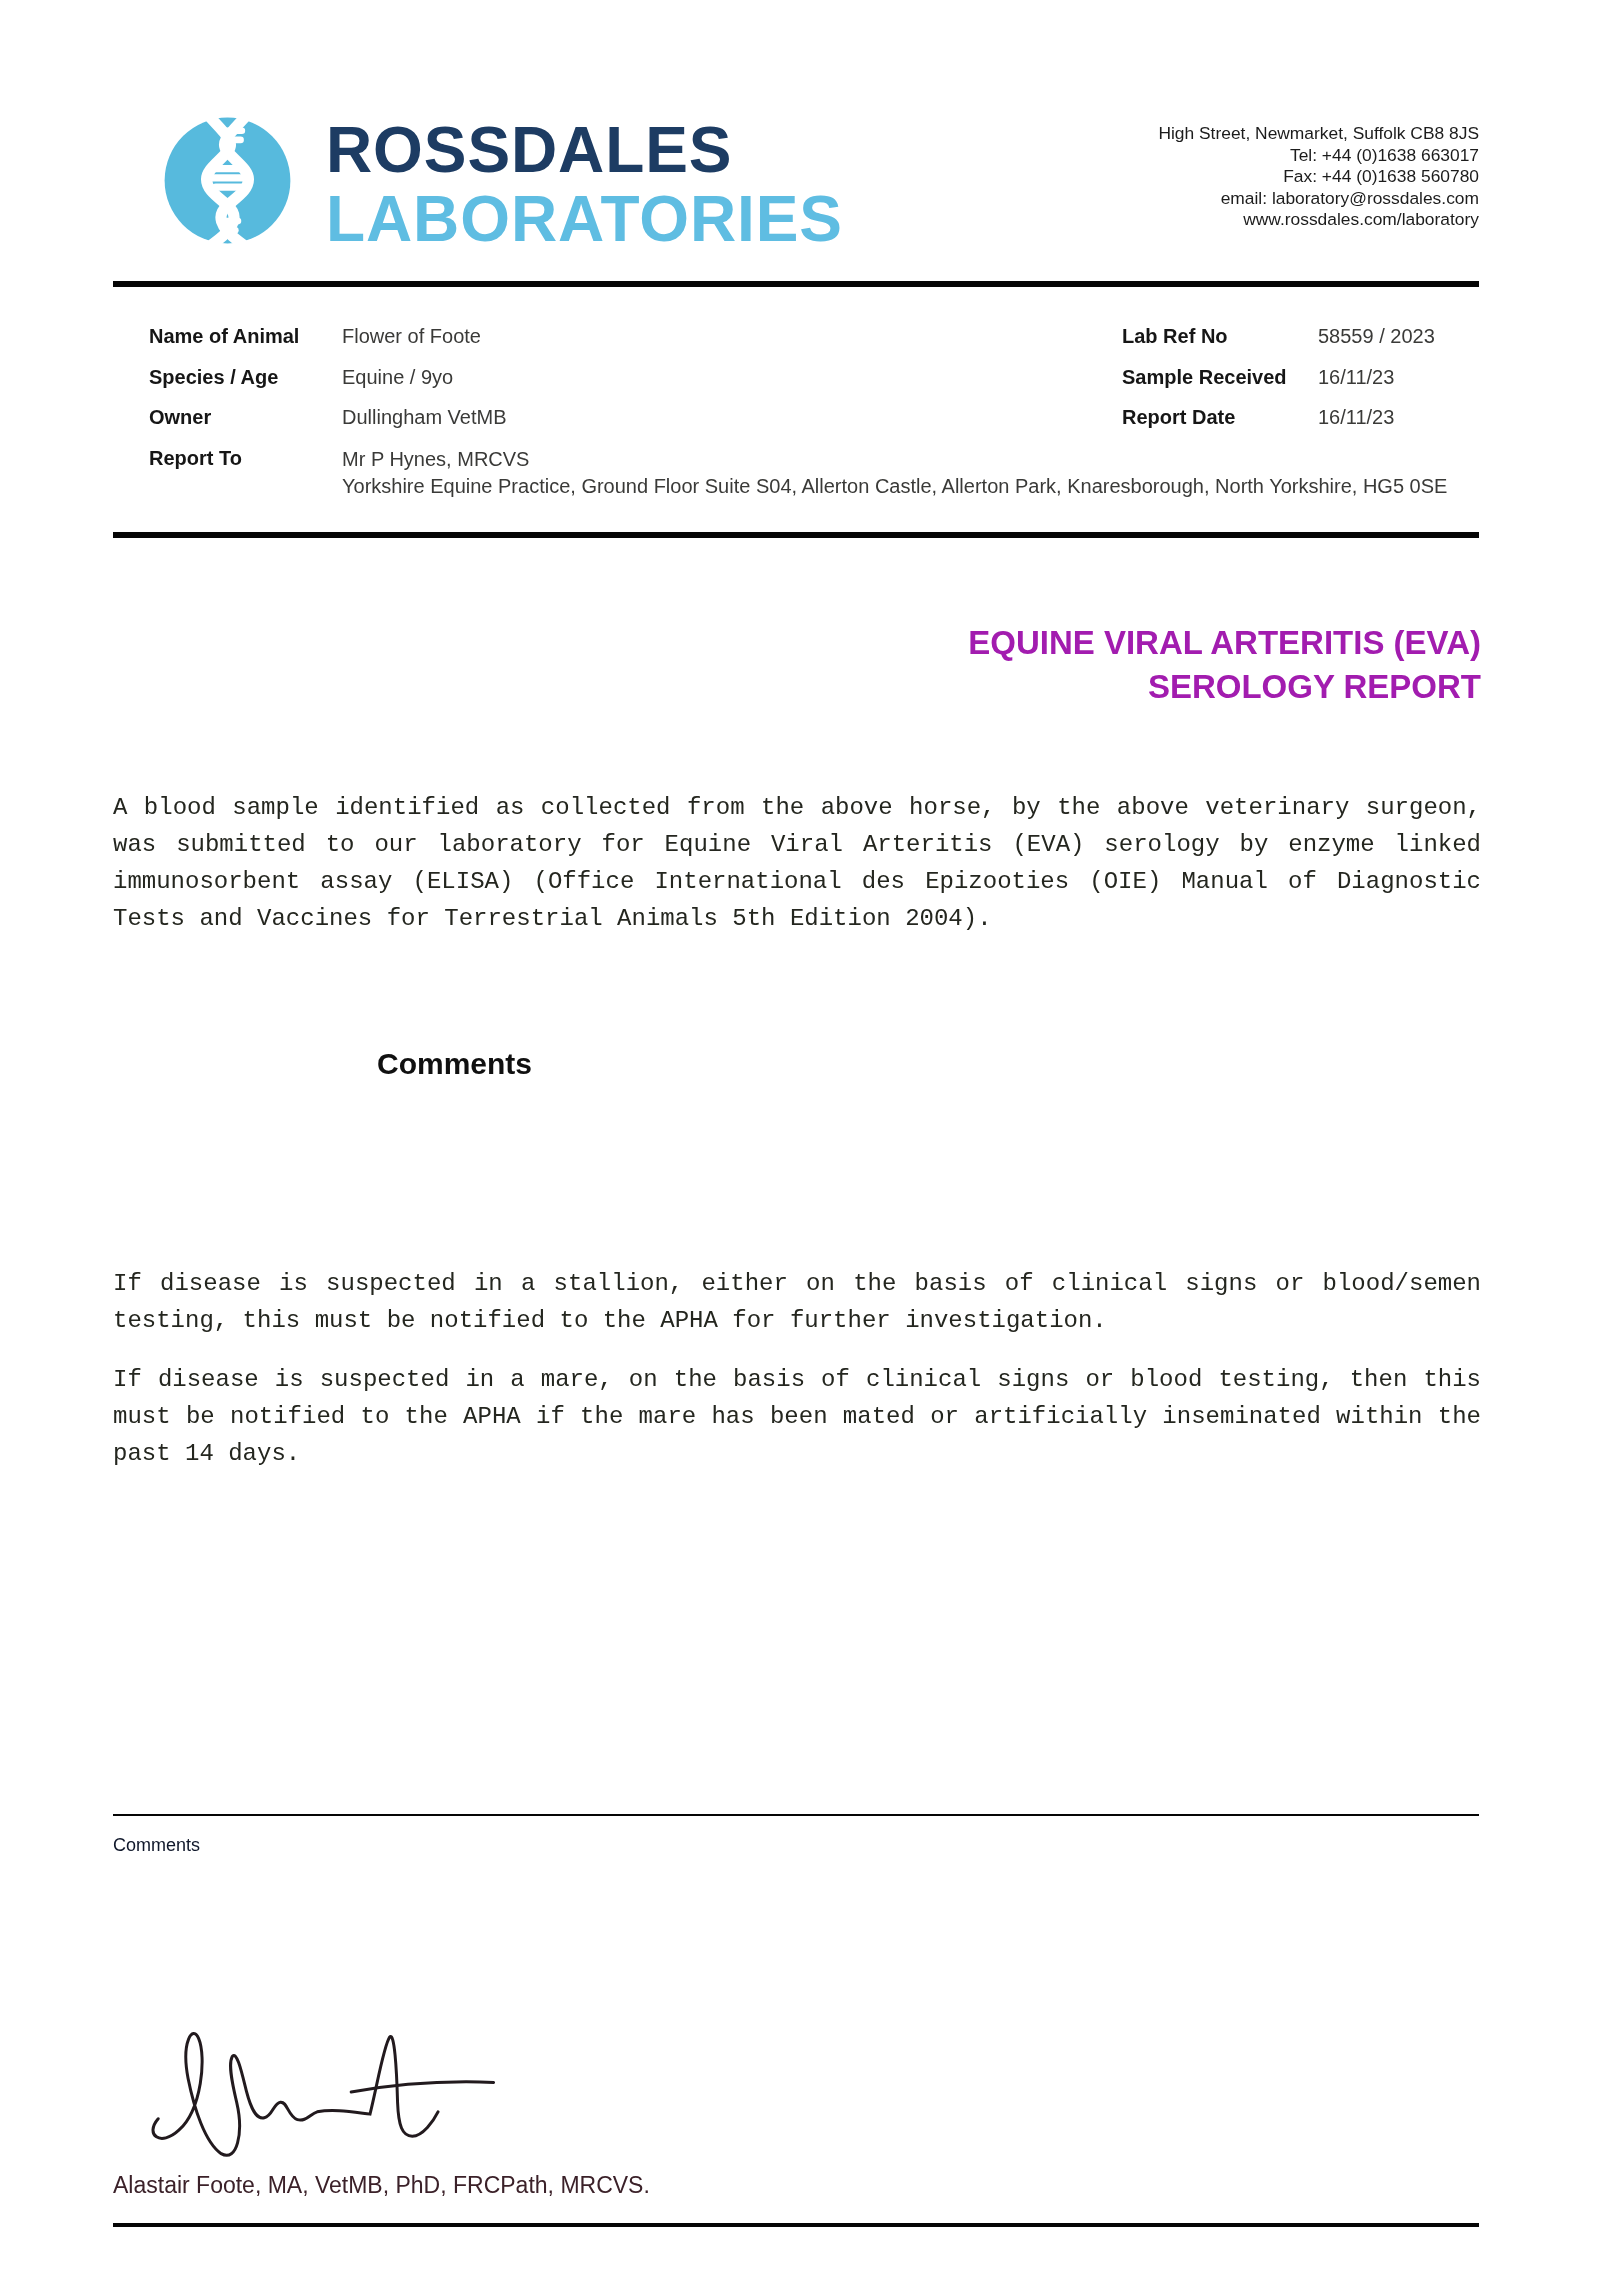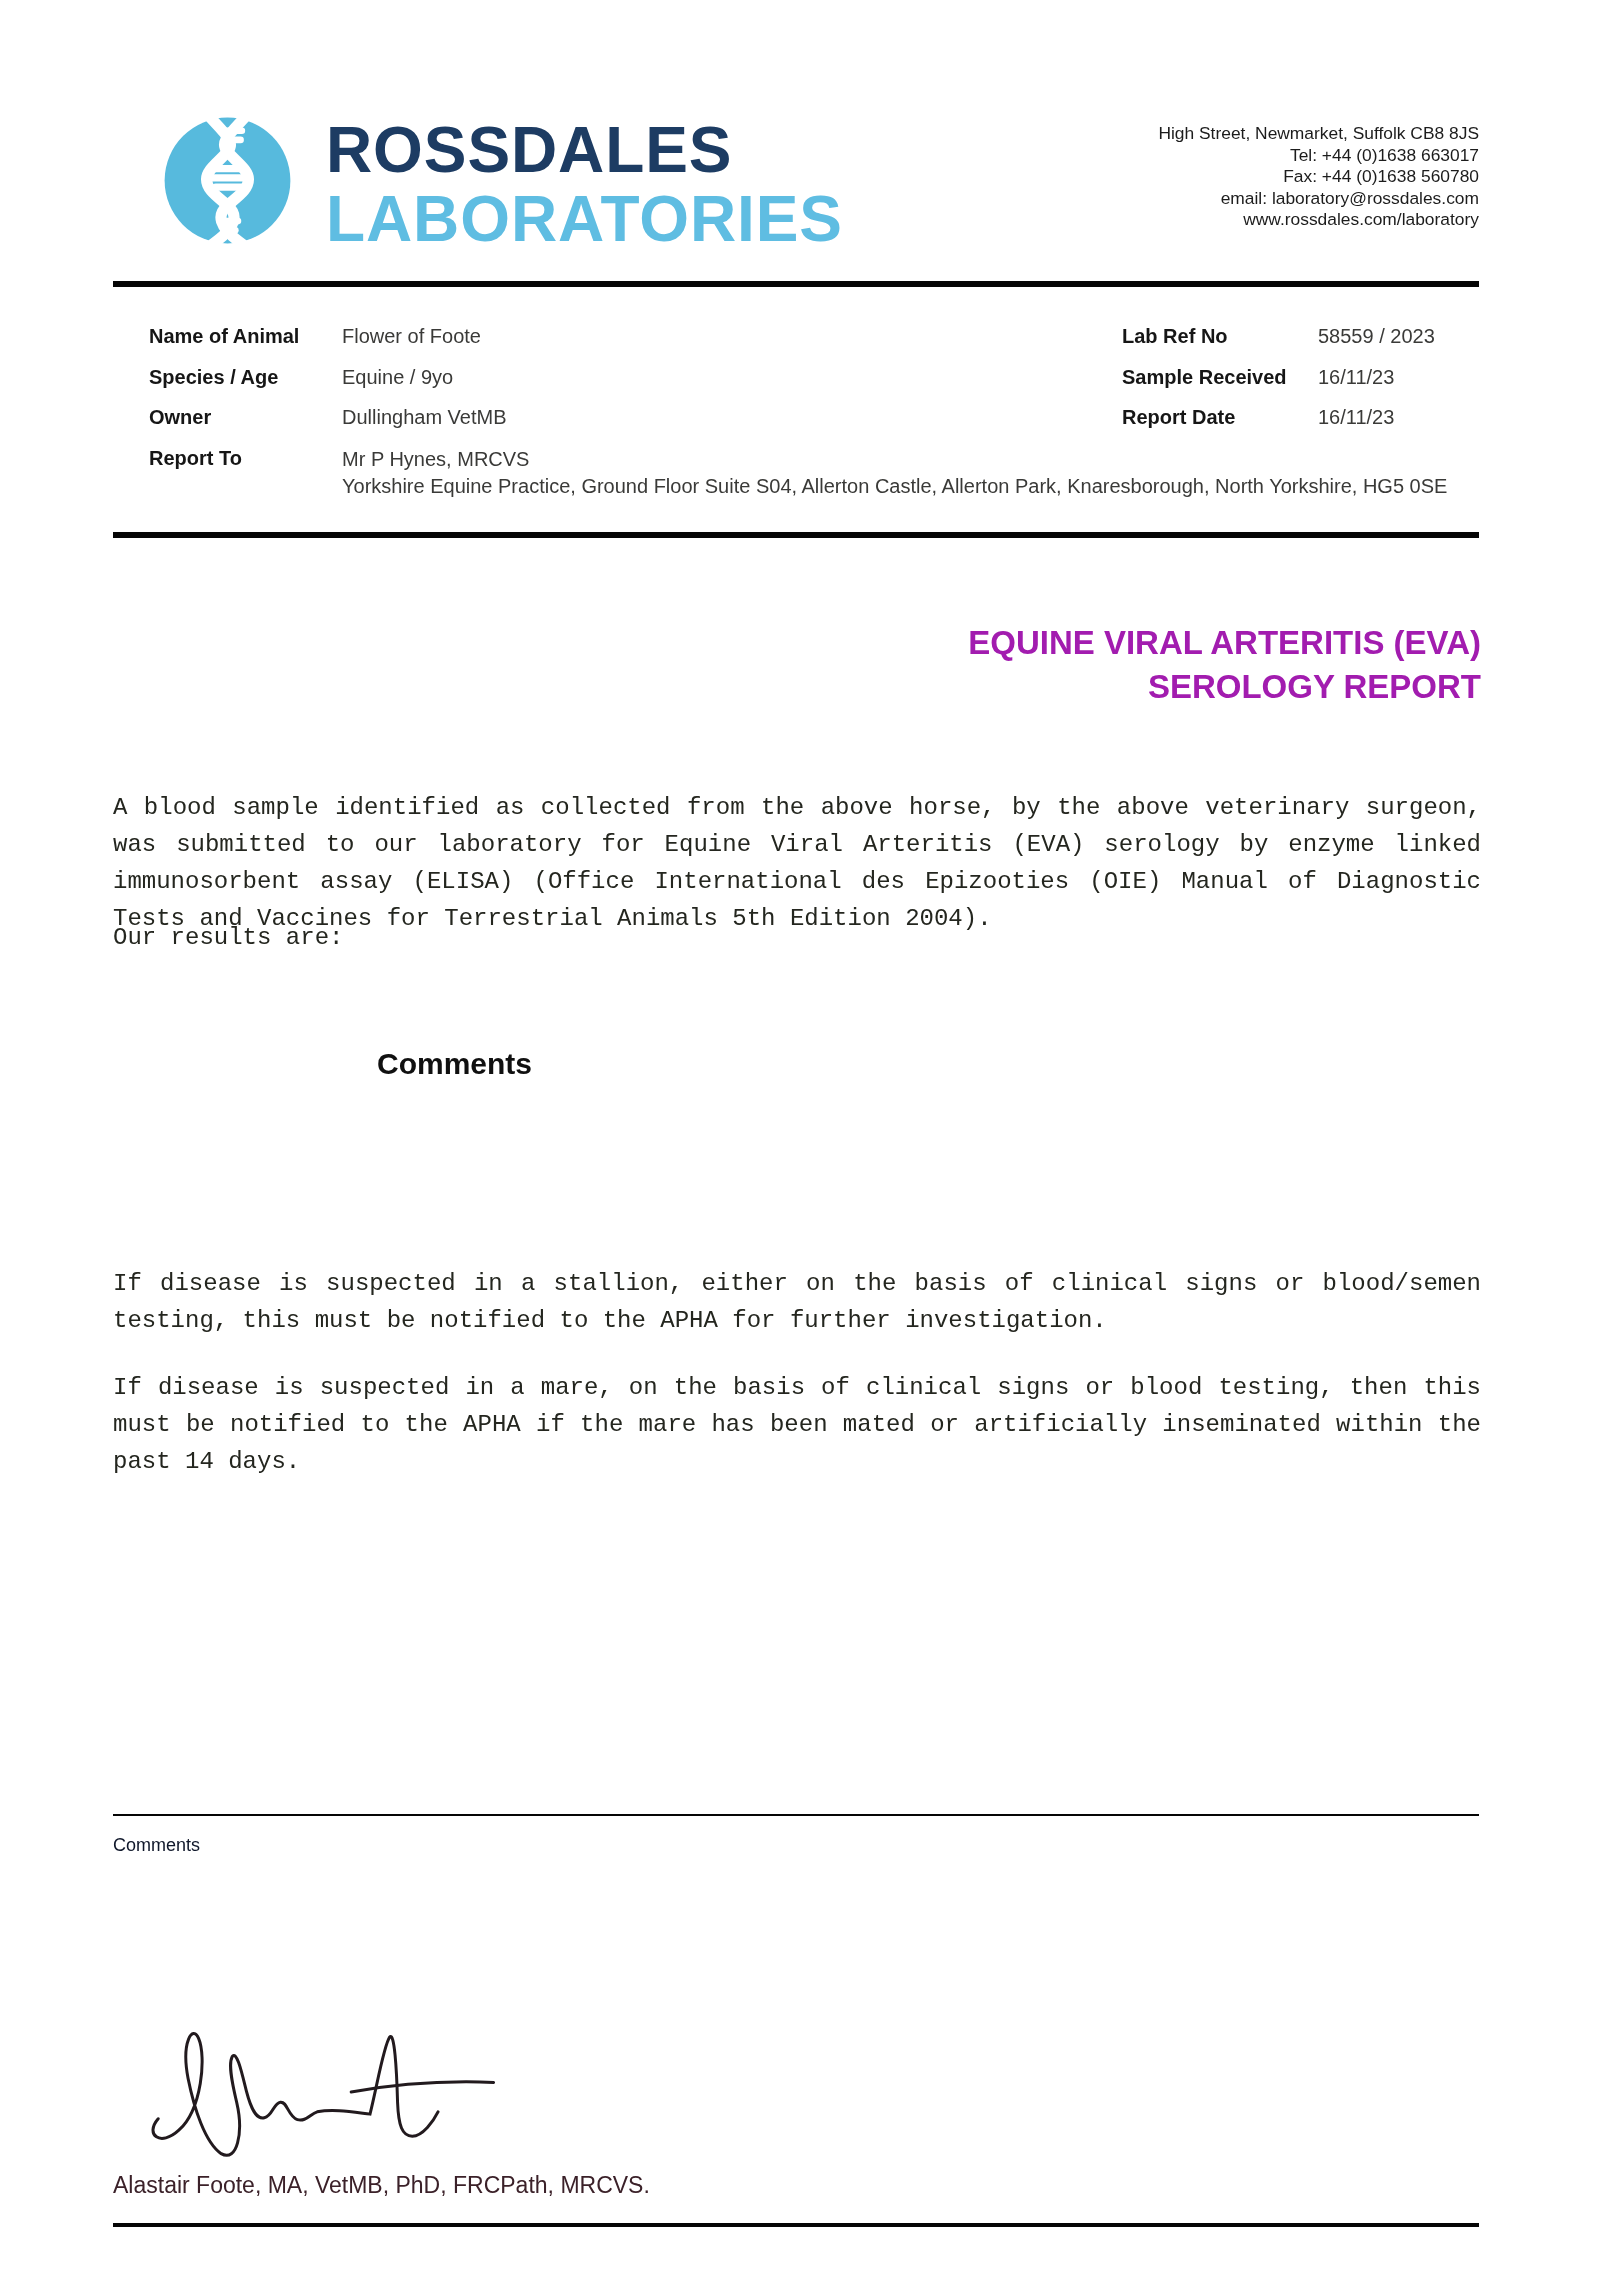--- a/index.html
+++ b/index.html
@@ -104,21 +104,21 @@
   .result-value {
     position: absolute;
     left: 377px;
     top: 1047px;
     font-size: 30px;
     font-weight: 700;
     color: #101010;
   }
   .par-notifiable { top: 1201px; text-align: left; }
   .par-stallion   { top: 1265px; }
-  .par-mare       { top: 1361px; margin-top: 8px; }
+  .par-mare       { top: 1361px; }
   
   .comments-heading {
     position: absolute;
     left: 113px;
     top: 1835px;
     font-size: 18px;
     font-weight: 400;
     color: #0f172a;
   }
   .signature-svg {
@@ -203,21 +203,20 @@
 
   <div class="rule rule-details"></div>
 
   <div class="report-title">
     <div>EQUINE VIRAL ARTERITIS (EVA)</div>
     <div>SEROLOGY REPORT</div>
   </div>
 
   <p class="body-par par-intro">A blood sample identified as collected from the above horse, by the above veterinary surgeon, was submitted to our laboratory for Equine Viral Arteritis (EVA) serology by enzyme linked immunosorbent assay (ELISA) (Office International des Epizooties (OIE) Manual of Diagnostic Tests and Vaccines for Terrestrial Animals 5th Edition 2004).</p>
 
-  <p class="body-par par-results-intro">Our results are:</p>
 
   <div class="result-value">Comments</div>
 
 
   <p class="body-par par-stallion">If disease is suspected in a stallion, either on the basis of clinical signs or blood/semen testing, this must be notified to the APHA for further investigation.</p>
 
   <p class="body-par par-mare">If disease is suspected in a mare, on the basis of clinical signs or blood testing, then this must be notified to the APHA if the mare has been mated or artificially inseminated within the past 14 days.</p>
 
   <div class="rule rule-comments"></div>
 

